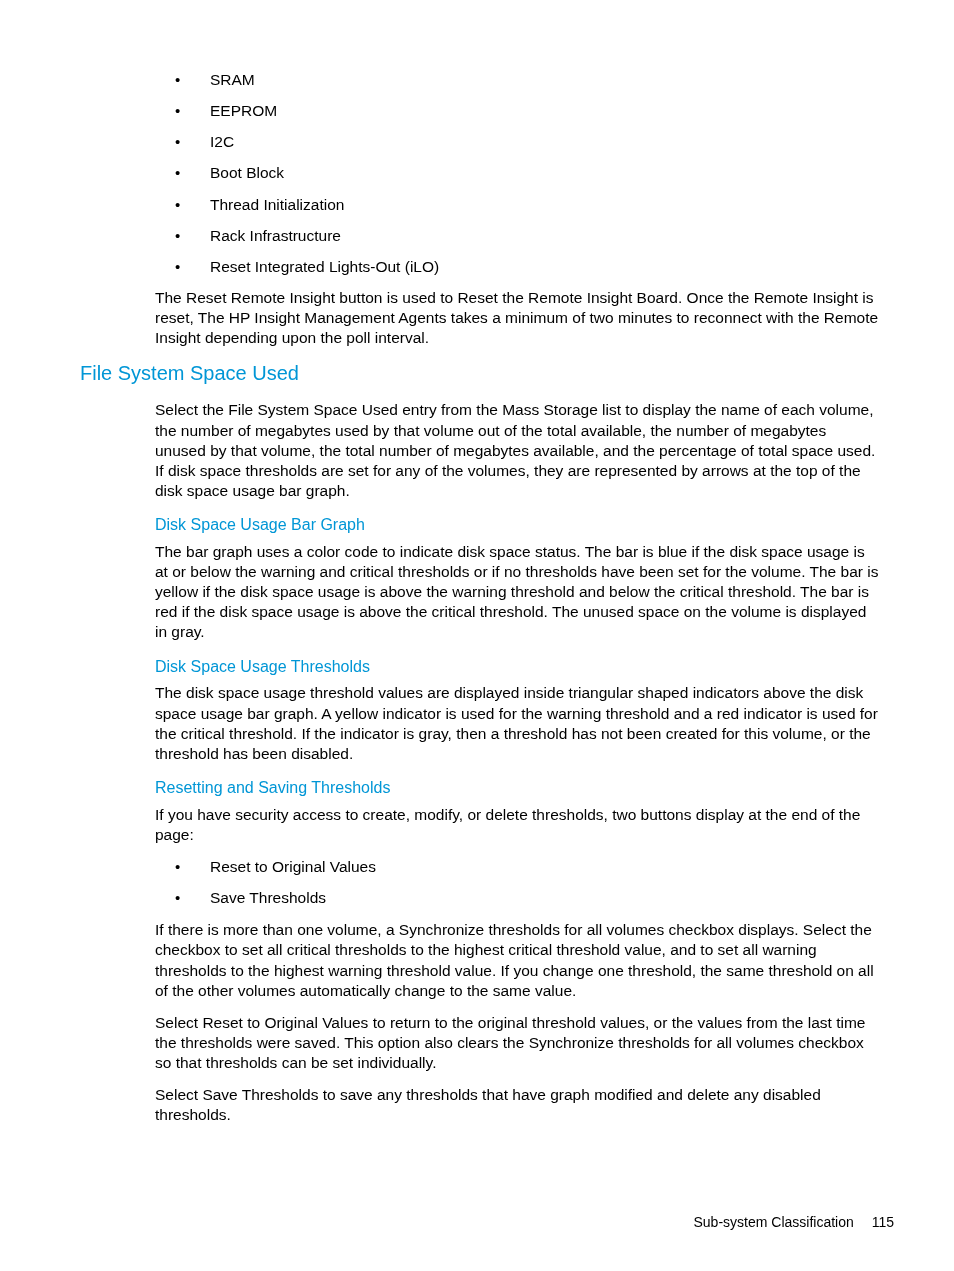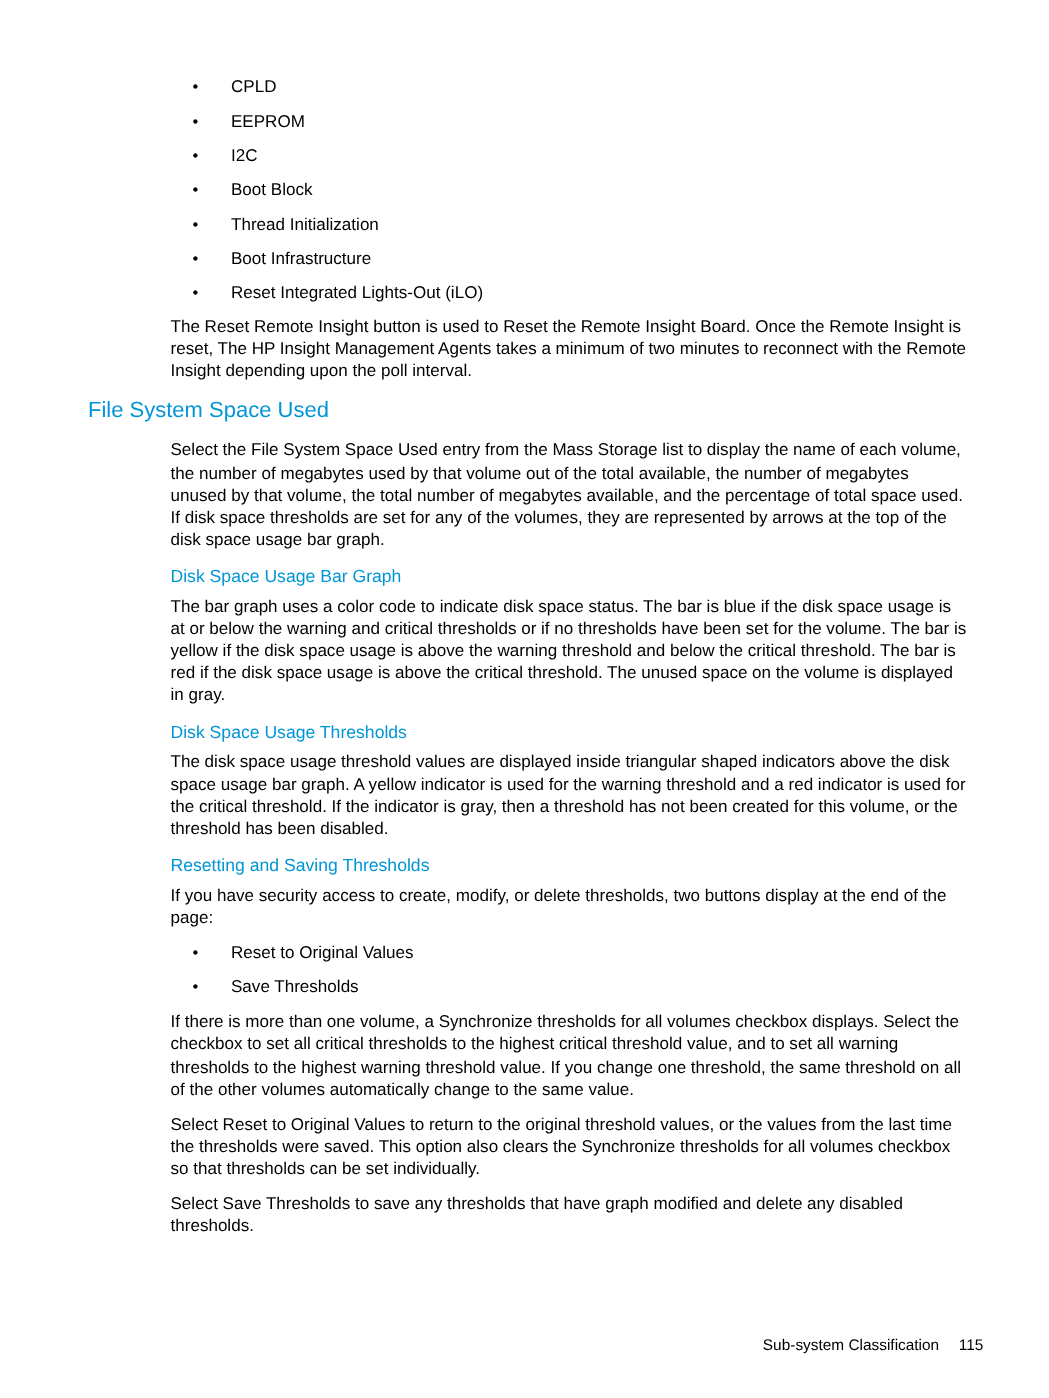--- a/index.html
+++ b/index.html
@@ -89,26 +89,26 @@
   .footer .pnum {
     margin-left: 14px;
   }
 </style>
 </head>
 <body>
 
 <div class="content">
 
   <ul class="bullets">
-    <li>CPLD</li>
+    <li>SRAM</li>
     <li>EEPROM</li>
     <li>I2C</li>
     <li>Boot Block</li>
     <li>Thread Initialization</li>
-    <li>Boot Infrastructure</li>
+    <li>Rack Infrastructure</li>
     <li>Reset Integrated Lights-Out (iLO)</li>
   </ul>
 
   <p class="body">The Reset Remote Insight button is used to Reset the Remote Insight Board.  Once the Remote Insight is reset, The HP Insight Management Agents takes a minimum of two minutes to reconnect with the Remote Insight depending upon the poll interval.</p>
 
 
   <h3 class="subsection">File System Space Used</h3>
 
   <p class="body">Select the File System Space Used entry from the Mass Storage list to display the name of each volume, the number of megabytes used by that volume out of the total available, the number of megabytes unused by that volume, the total number of megabytes available, and the percentage of total space used. If disk space thresholds are set for any of the volumes, they are represented by arrows at the top of the disk space usage bar graph.</p>
 

